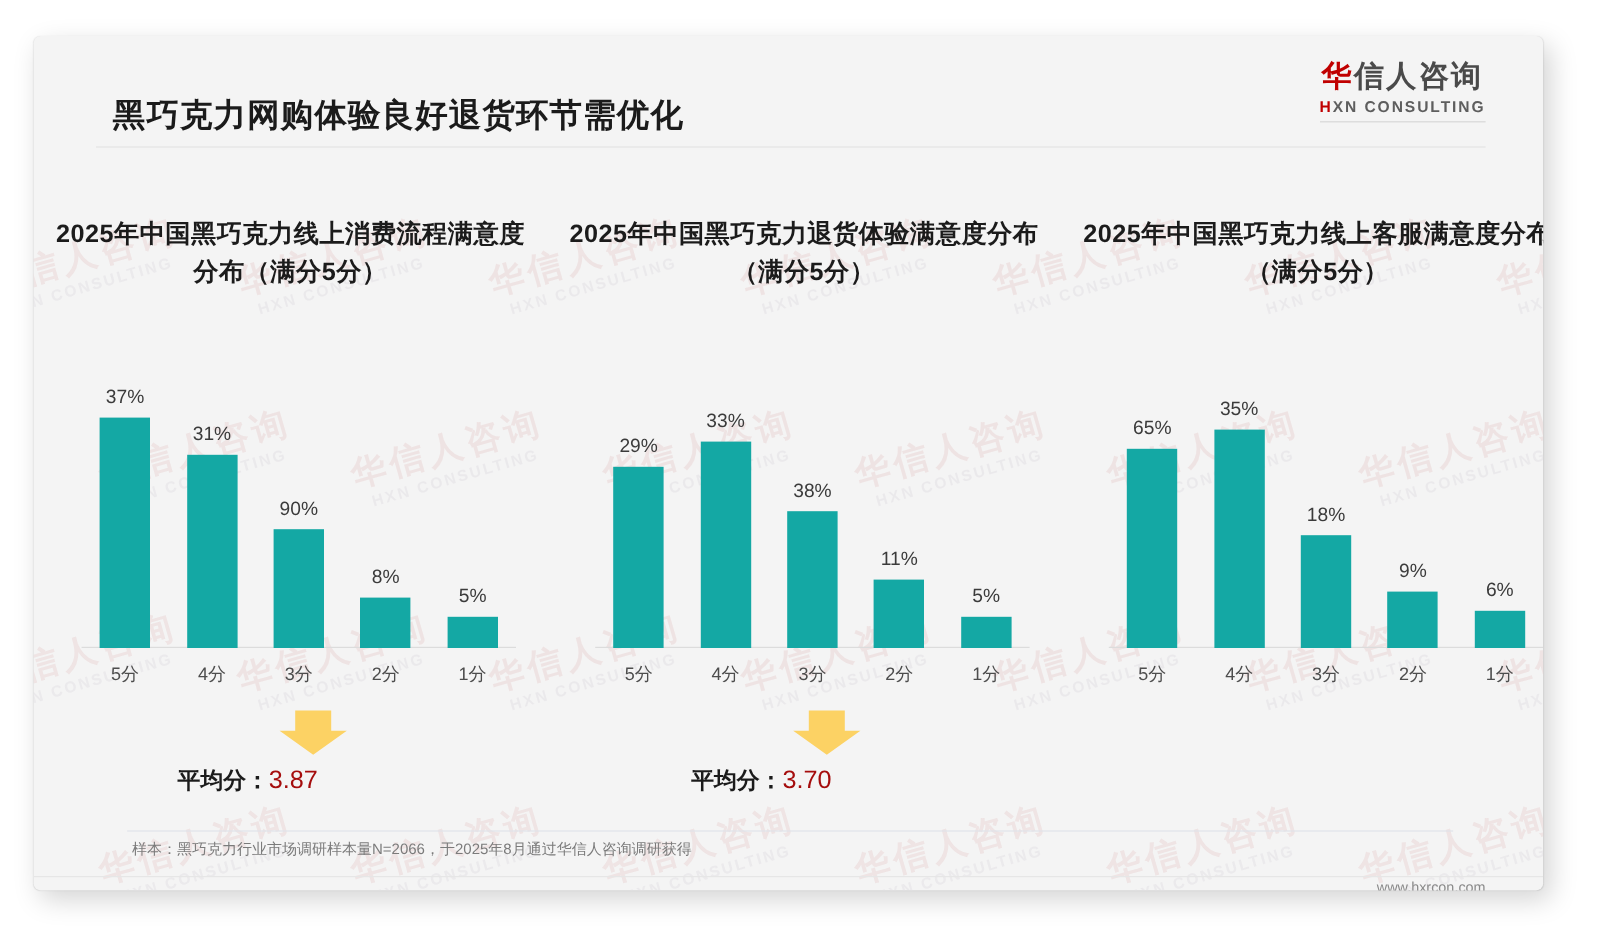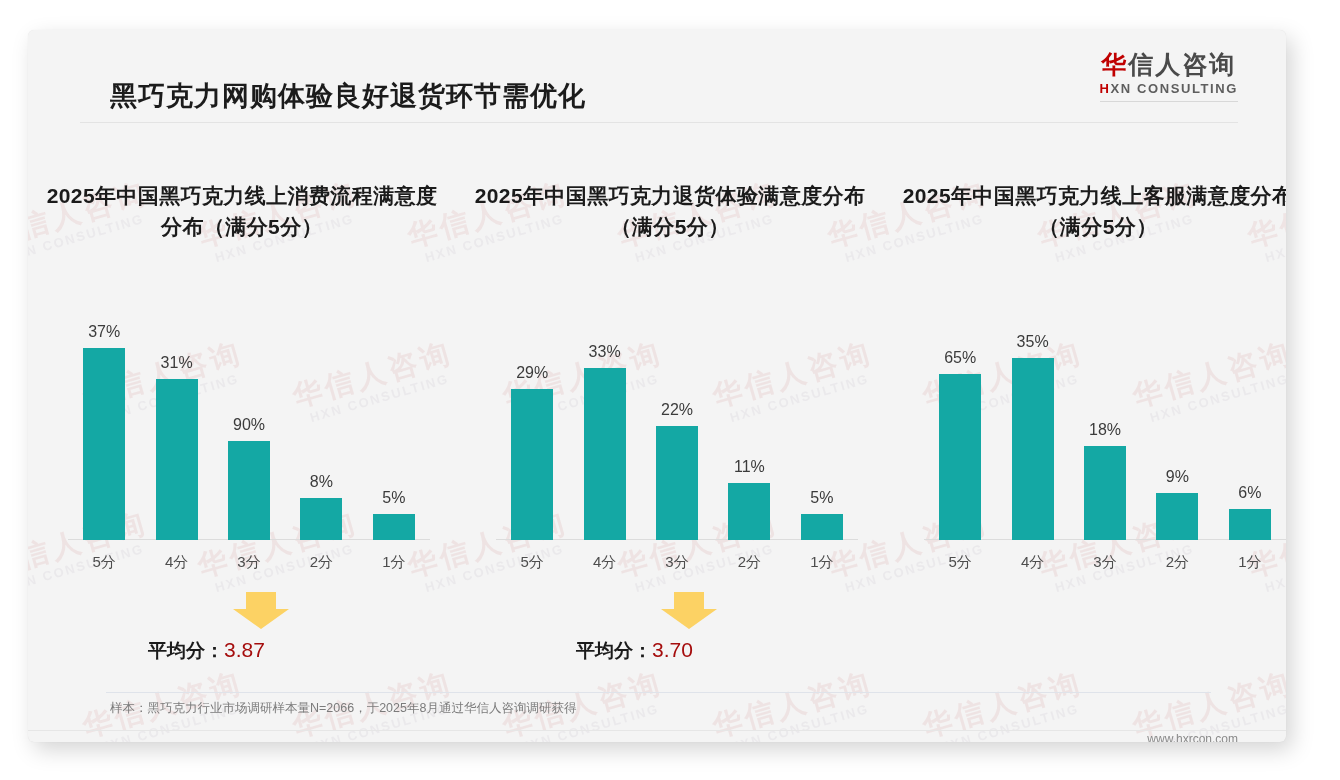--- a/index.html
+++ b/index.html
@@ -66,21 +66,20 @@
   }
   .main-title {
     position: absolute;
     left: 66px;
     top: 48px;
     font-size: 27px;
     font-weight: 700;
     color: #1b1b1b;
     letter-spacing: 1px;
     white-space: nowrap;
-    margin-left: 16px;
   }
   .header-rule {
     position: absolute;
     left: 52px;
     top: 92px;
     width: 1158px;
     height: 1px;
     background: #e3e3e3;
   }
 
@@ -453,21 +452,21 @@
           <div class="bars">
             <div class="bar-slot">
               <div class="bar-value">29%</div>
               <div class="bar" style="height: 150.8px; background: rgb(20, 168, 164);"></div>
             </div>
             <div class="bar-slot">
               <div class="bar-value">33%</div>
               <div class="bar" style="height: 171.6px; background: rgb(20, 168, 164);"></div>
             </div>
             <div class="bar-slot">
-              <div class="bar-value">22%</div>
+              <div class="bar-value">38%</div>
               <div class="bar" style="height: 114.4px; background: rgb(20, 168, 164);"></div>
             </div>
             <div class="bar-slot">
               <div class="bar-value">11%</div>
               <div class="bar" style="height: 57.2px; background: rgb(20, 168, 164);"></div>
             </div>
             <div class="bar-slot">
               <div class="bar-value">5%</div>
               <div class="bar" style="height: 26px; background: rgb(20, 168, 164);"></div>
             </div>

